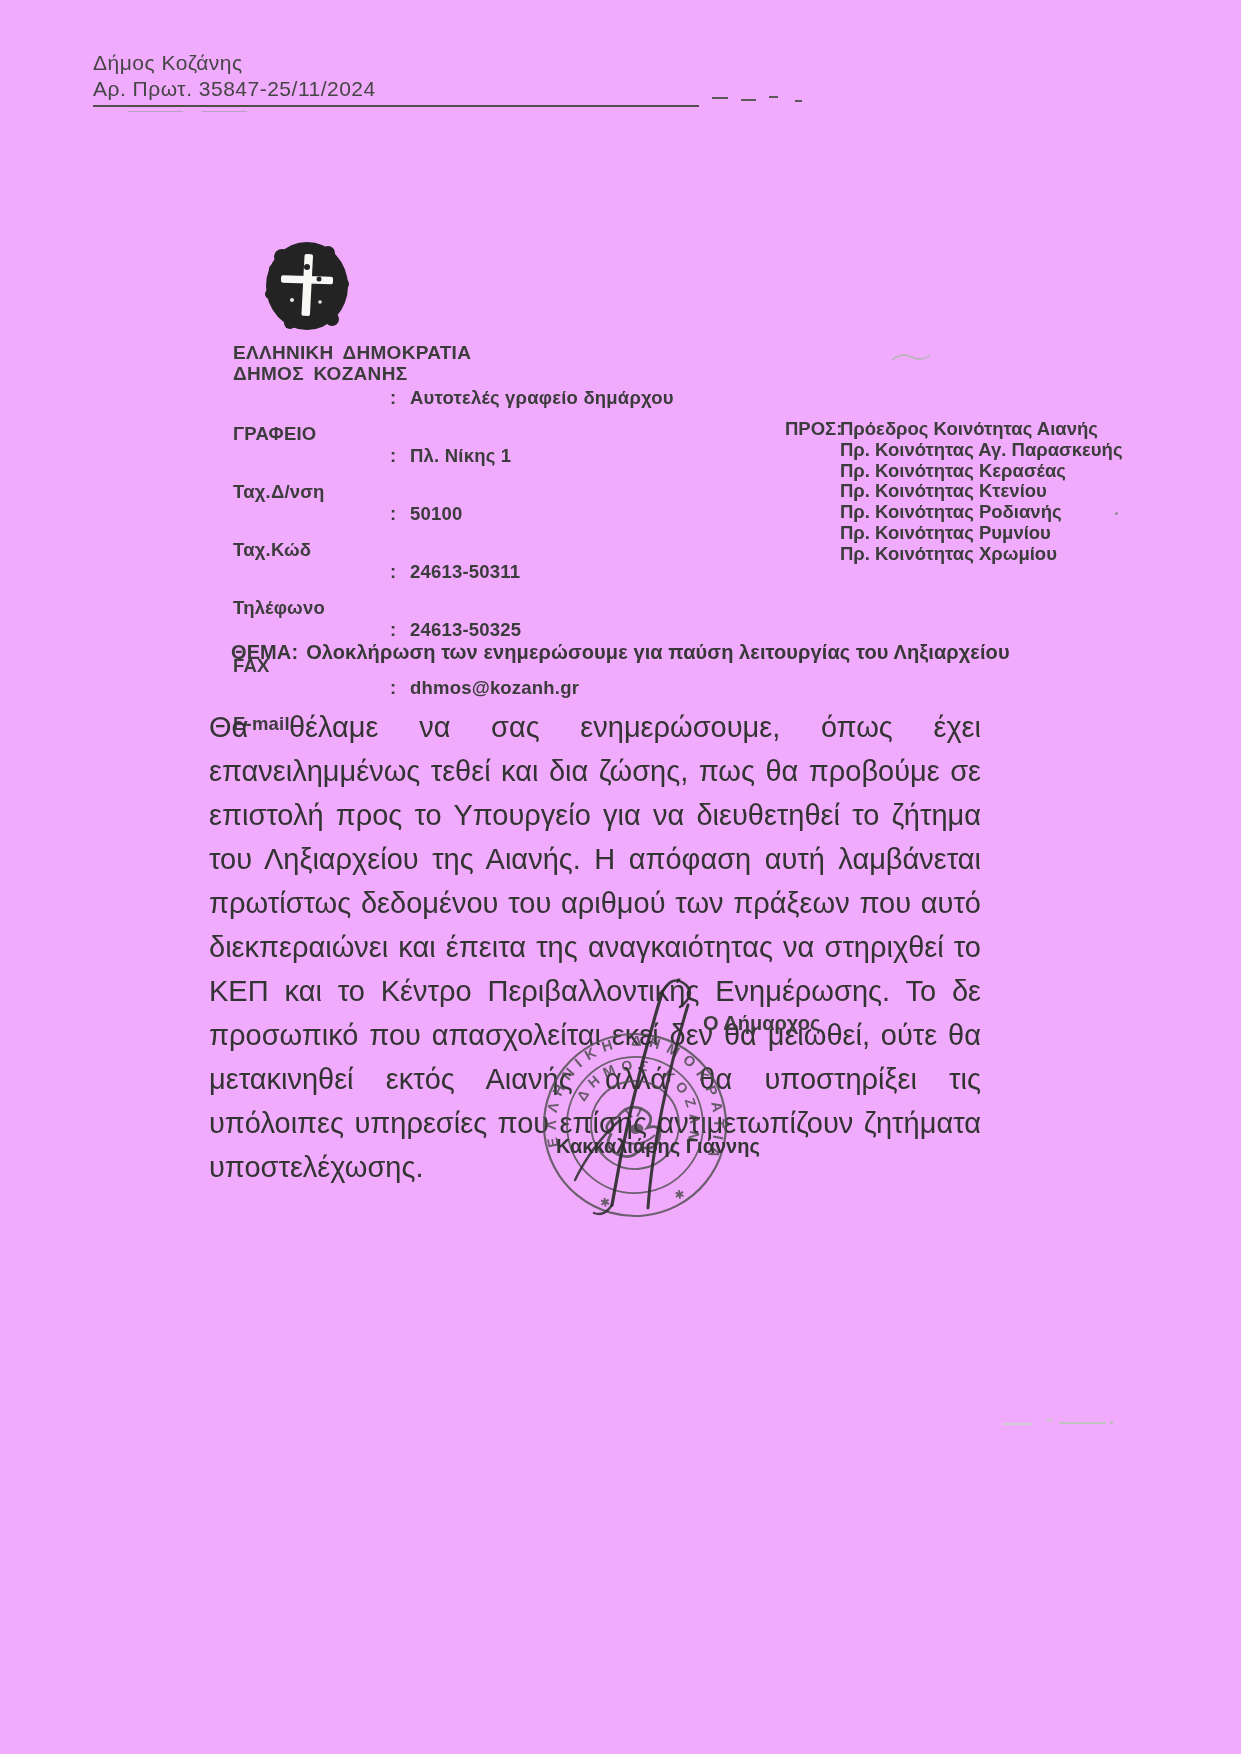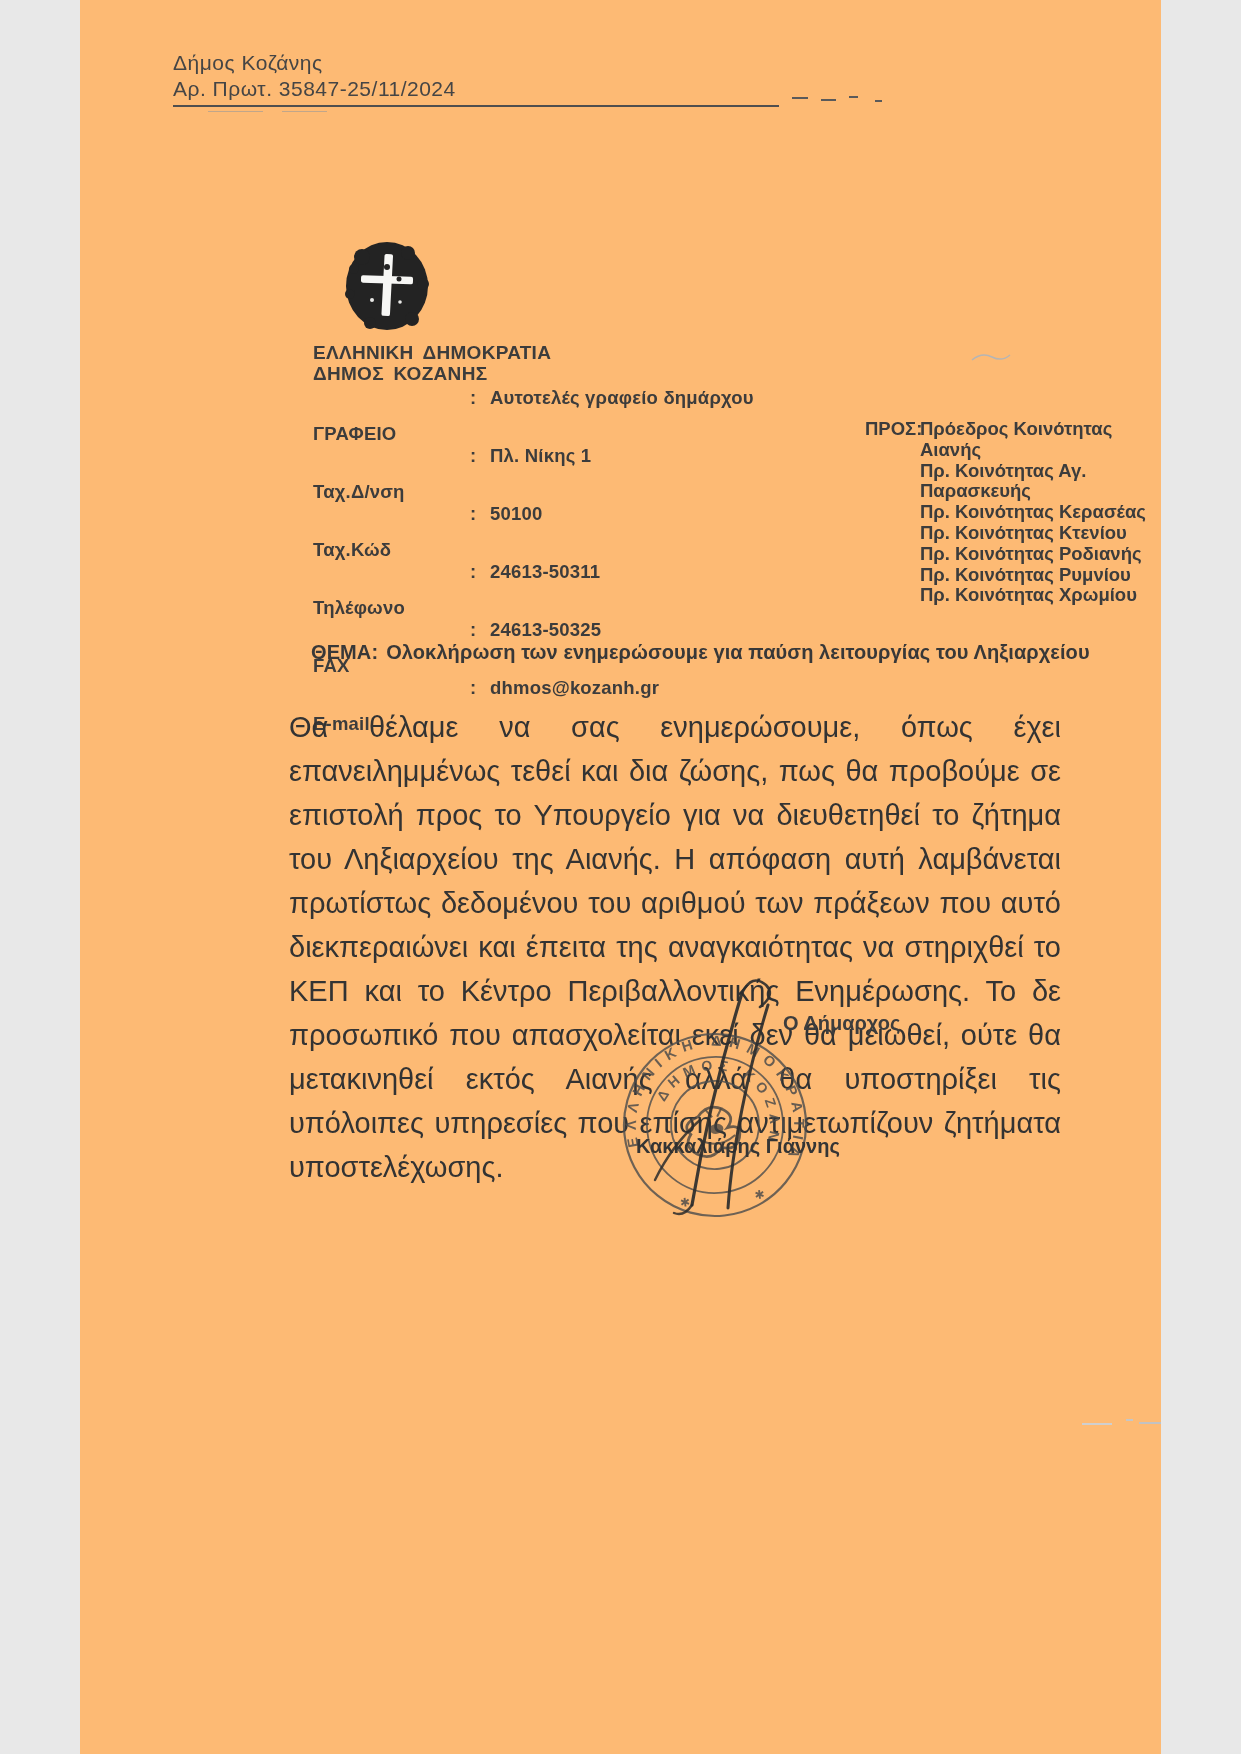--- a/index.html
+++ b/index.html
@@ -1,18 +1,18 @@
 <!DOCTYPE html>
 <html><head>
 <meta charset="utf-8">
 <style>
   html,body{margin:0;padding:0;background:#e8e8e8;}
   .page{
-    position:relative;width:1081px;height:1754px;margin:0 auto;
-    background:#fdba74;overflow:hidden;
+    position:relative;width:1241px;height:1754px;margin:0 auto;
+    background:#f0abfc;overflow:hidden;
     font-family:"Liberation Sans","DejaVu Sans",sans-serif;
     color:#3a3a3a;
   }
   
   .hdr{position:absolute;left:93px;top:50px;font-size:21px;line-height:26px;
        color:#454545;letter-spacing:.5px;}
   .hdr-rule{position:absolute;left:93px;top:105px;width:606px;border-top:2px solid #4f4f4f;}
   .rule-echo{position:absolute;border-top:1px solid #9a9a9a;opacity:.6;}
   .re1{left:128px;top:111px;width:55px;}
   .re2{left:202px;top:111px;width:45px;}

